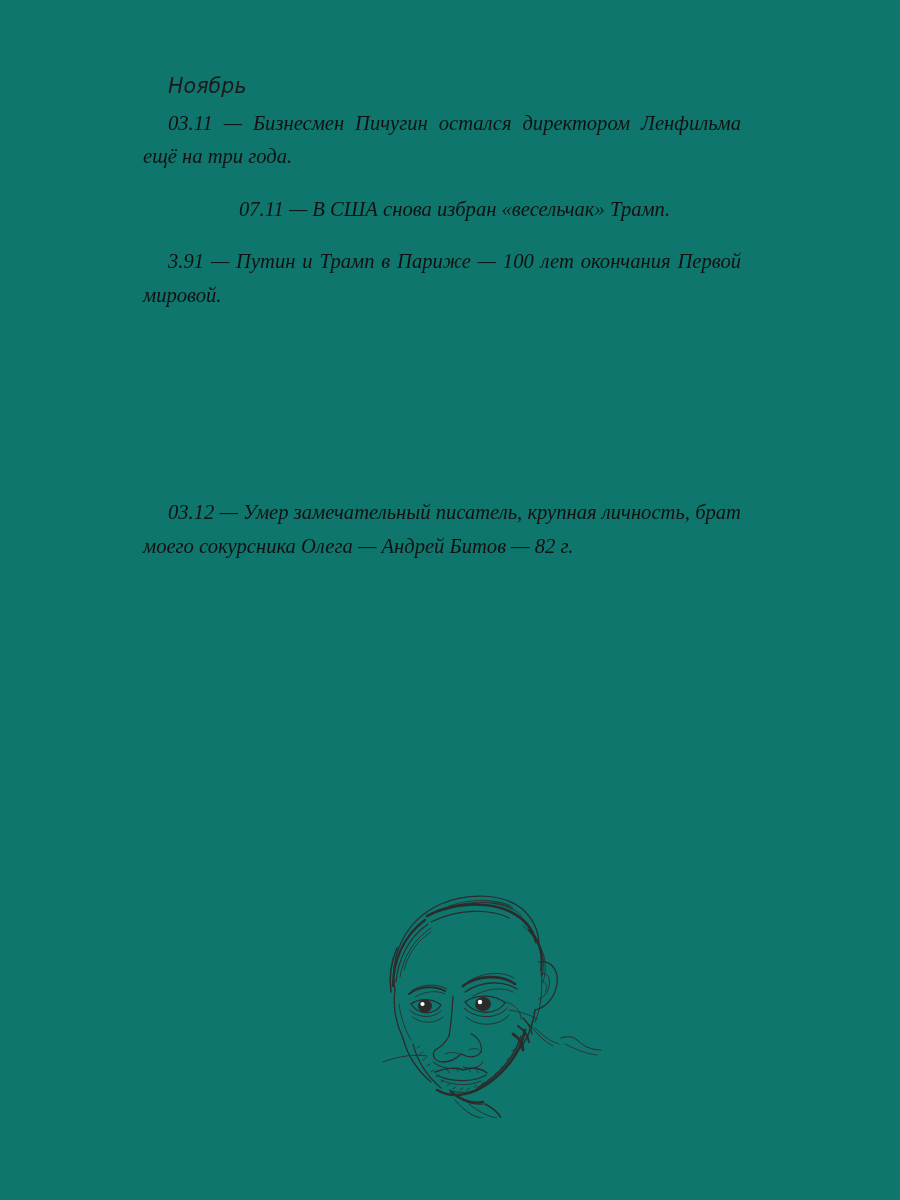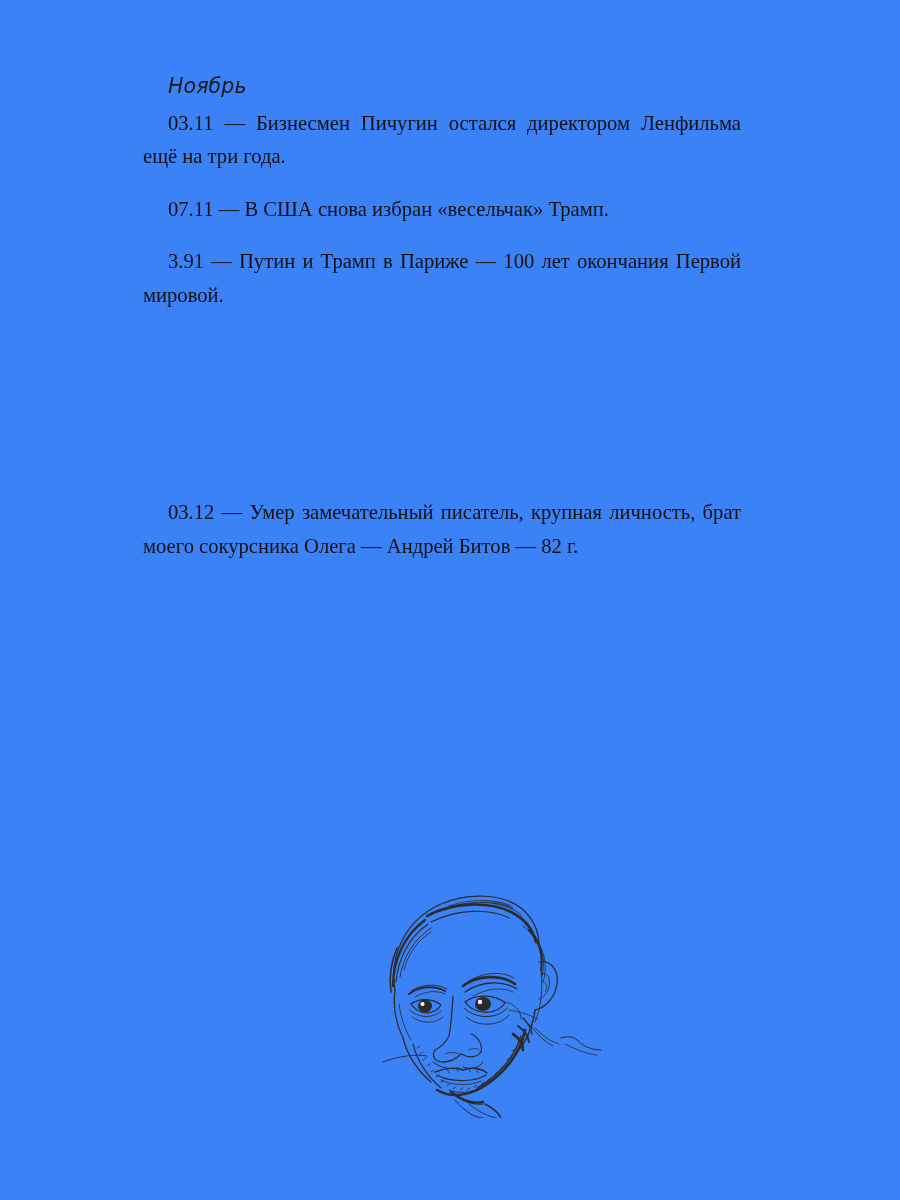--- a/index.html
+++ b/index.html
@@ -5,21 +5,21 @@
 <style>
   html, body {
     margin: 0;
     padding: 0;
     background: #ffffff;
   }
   .page {
     position: relative;
     width: 900px;
     height: 1200px;
-    background: #3b82f6;
+    background: #0f766e;
     margin: 0 auto;
     overflow: hidden;
   }
   .content {
     position: absolute;
     left: 143px;
     top: 76px;
     width: 598px;
   }
 
@@ -40,24 +40,25 @@
   .entry {
     font-family: "Liberation Serif", "DejaVu Serif", serif;
     font-size: 20.6px;
     line-height: 33.5px;
     color: #111111;
     text-align: justify;
     text-justify: inter-word;
     margin: 0;
     text-indent: 25px;
     hyphens: manual;
+    font-style: italic;
     -webkit-hyphens: manual;
   }
   .entry.no-justify {
-    text-align: left;
+    text-align: center;
   }
   .entry .sub-line {
     display: block;
     text-indent: 0;
     padding-left: 83px;
   }
 
   .gap-small  { height: 19px; }
   .gap-afterhead { height: 9px; }
   .gap-month  { height: 80px; }

